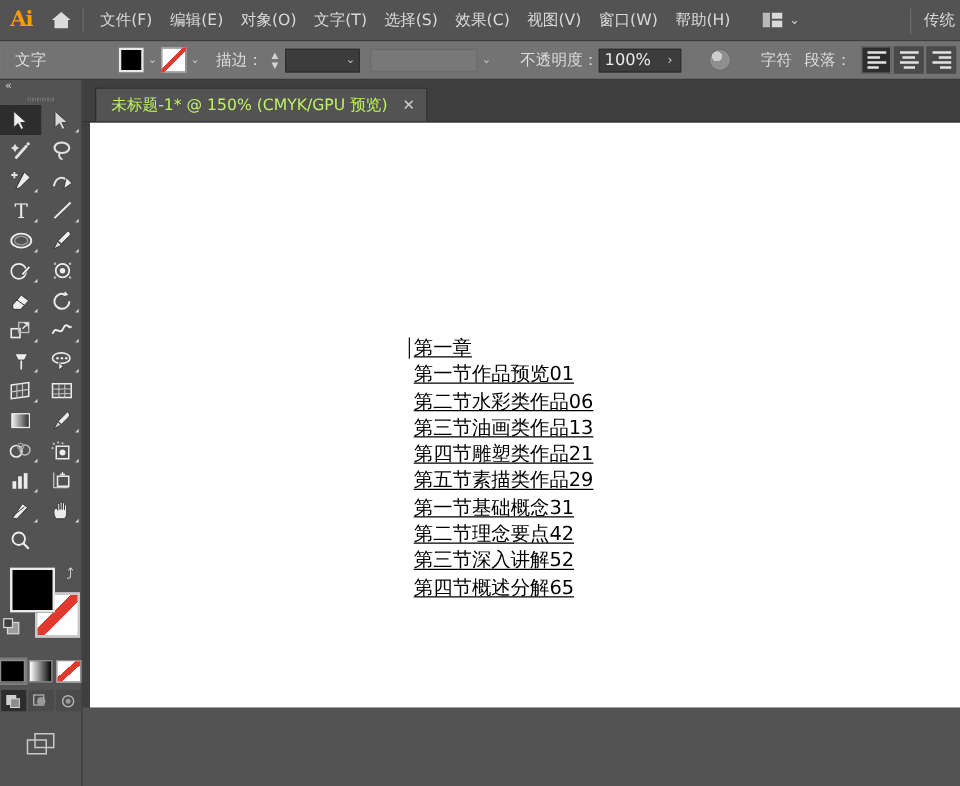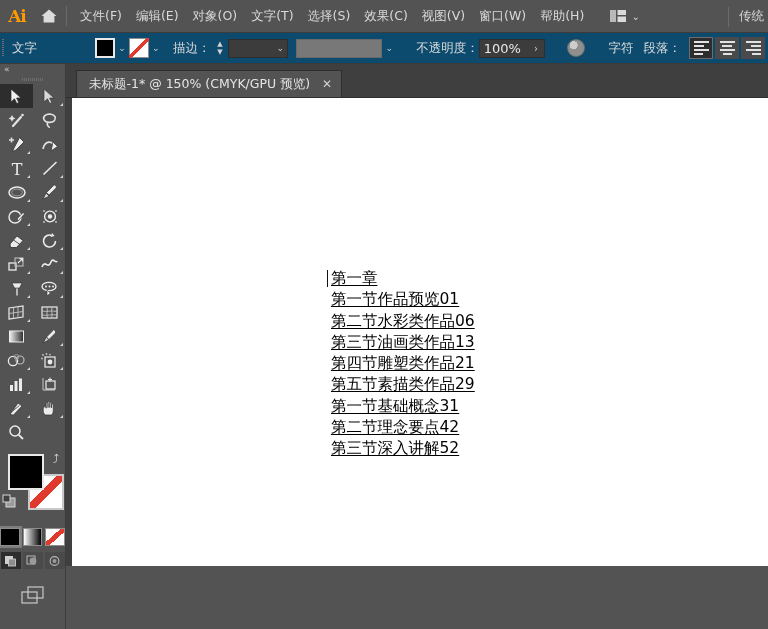--- a/index.html
+++ b/index.html
@@ -38,21 +38,21 @@
   }
   .right-label{
     position:absolute;right:0;top:0;height:33px;display:flex;align-items:center;
     padding-right:4px;font-size:12.5px;color:#d9d9d9;
   }
   .right-label .vsep{width:1px;height:20px;background:#6b6b6b;margin-right:10px;}
 
   
   .optbar{
     position:absolute;left:0;top:33px;width:768px;height:31px;
-    background:#0c4a6e;border-bottom:1px solid #3a3a3a;
+    background:#737373;border-bottom:1px solid #3a3a3a;
     display:flex;align-items:center;box-sizing:border-box;
   }
   .opt-grip{width:6px;height:31px;display:flex;align-items:center;justify-content:center;}
   .opt-grip i{display:block;width:2px;height:18px;
     background:repeating-linear-gradient(to bottom,#6e6e6e 0 1px,transparent 1px 2px);}
   .opt-label{font-size:12.5px;color:#dcdcdc;margin-left:6px;margin-right:10px;white-space:nowrap;}
 
   .swatch-box{
     width:20px;height:20px;border:1px solid #8e8e8e;box-sizing:border-box;background:#fff;
     position:relative;
@@ -104,21 +104,21 @@
   .tabbar{
     position:absolute;left:66px;top:64px;width:702px;height:34px;
     background:#3f3f3f;border-bottom:1px solid #2f2f2f;box-sizing:border-box;
     display:flex;align-items:flex-end;
   }
   .doctab{
     height:27px;background:#535353;border:1px solid #2e2e2e;border-bottom:none;
     display:flex;align-items:center;padding:0 7px 0 12px;margin-left:10px;
     box-sizing:border-box;gap:10px;
   }
-  .doctab .tt{font-size:12.5px;color:#e5e5e5;white-space:nowrap;}
+  .doctab .tt{font-size:12.5px;color:#bef264;white-space:nowrap;}
   .doctab .tx{font-size:12px;color:#d0d0d0;padding:0 2px;}
 
   
   .toolbar{
     position:absolute;left:0;top:64px;width:66px;height:565px;
     background:#535353;border-right:1px solid #3d3d3d;box-sizing:border-box;
   }
   .tb-head{height:11px;display:flex;align-items:center;padding-left:4px;}
   .tb-head .chev{font-size:9px;color:#cfcfcf;line-height:9px;}
   .tb-grip{
@@ -602,18 +602,19 @@
       <div class="textblock">
         <div class="tline">第一章</div>
         <div class="tline">第一节作品预览01</div>
         <div class="tline">第二节水彩类作品06</div>
         <div class="tline">第三节油画类作品13</div>
         <div class="tline">第四节雕塑类作品21</div>
         <div class="tline">第五节素描类作品29</div>
         <div class="tline">第一节基础概念31</div>
         <div class="tline">第二节理念要点42</div>
         <div class="tline">第三节深入讲解52</div>
+        <div class="tline">第四节概述分解65</div>
       </div>
 
     </div>
   </div>
 
 </div>
 
 </body></html>

